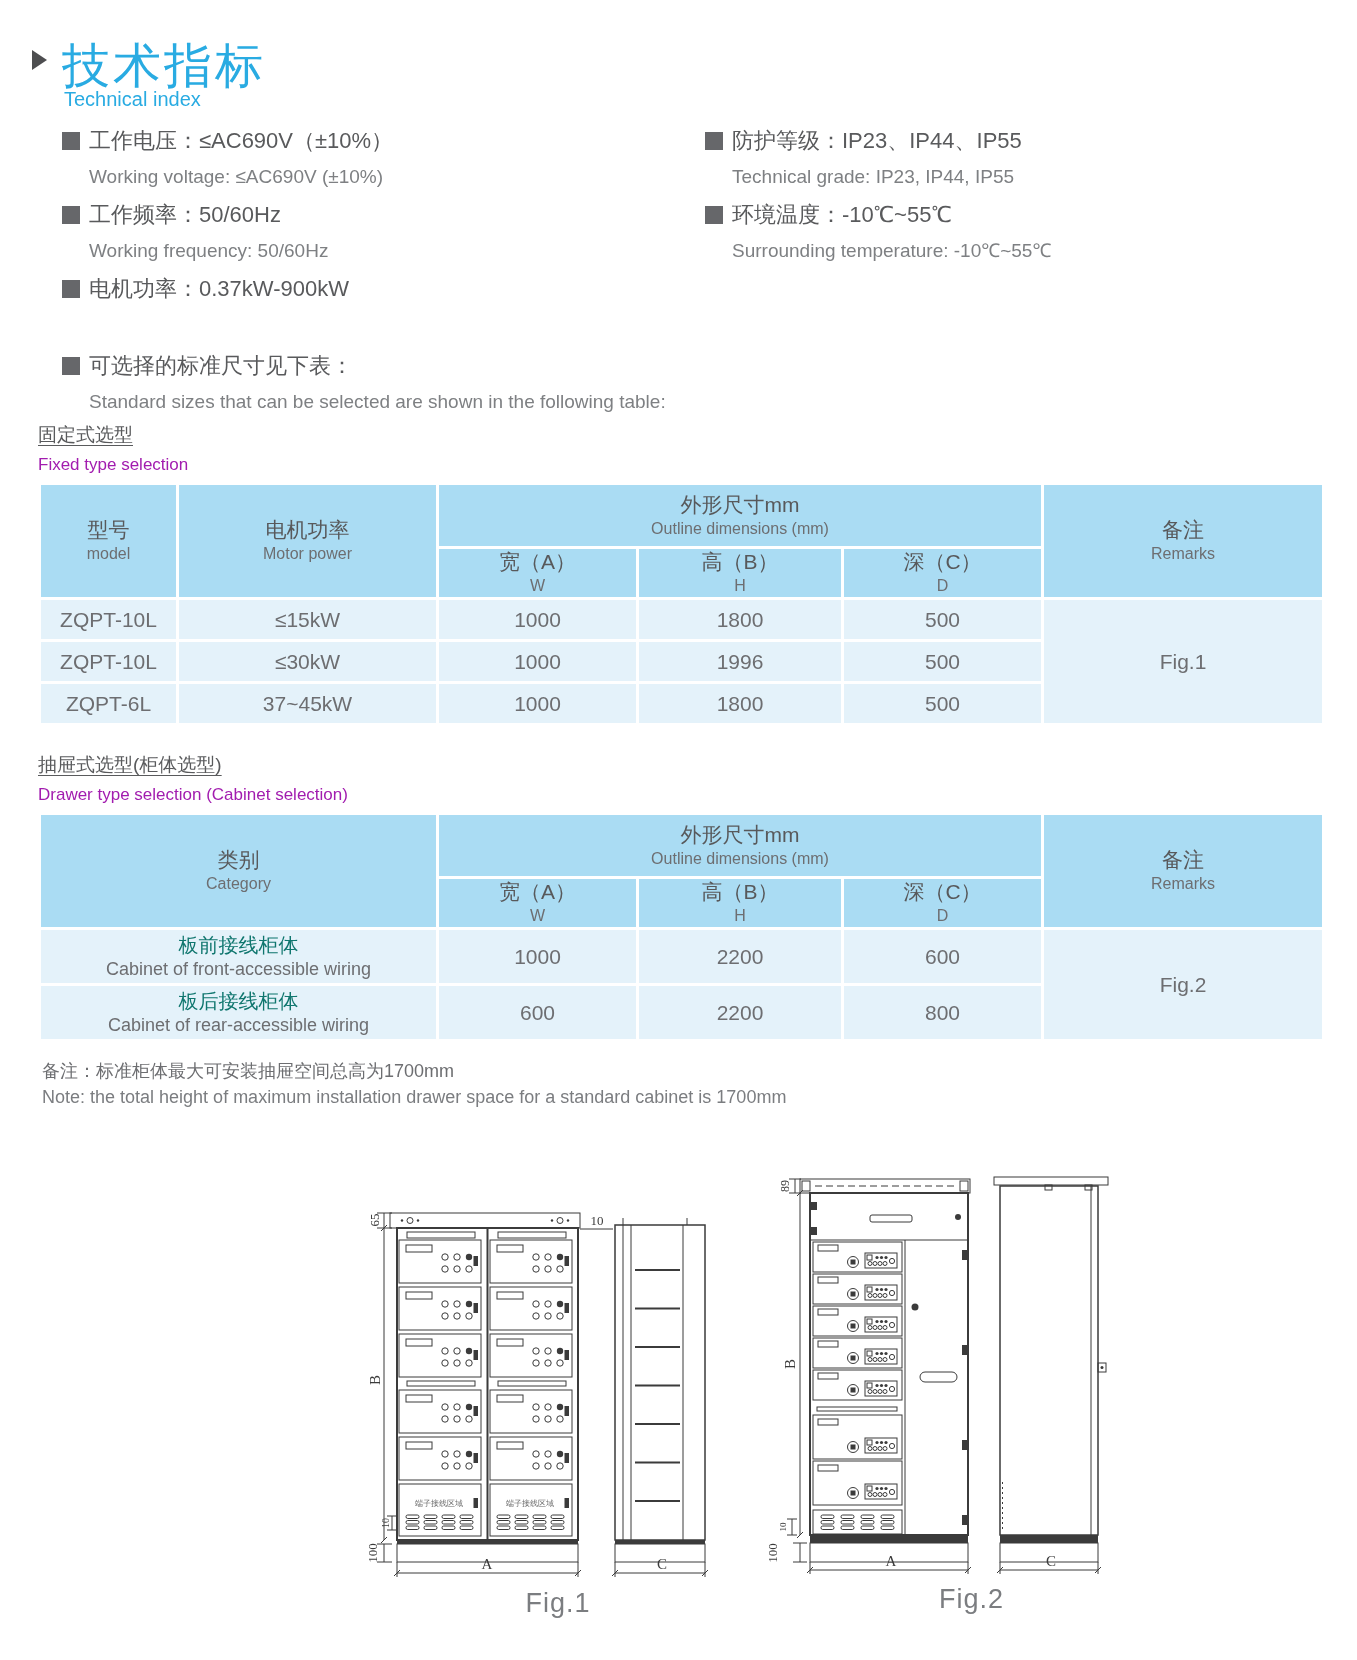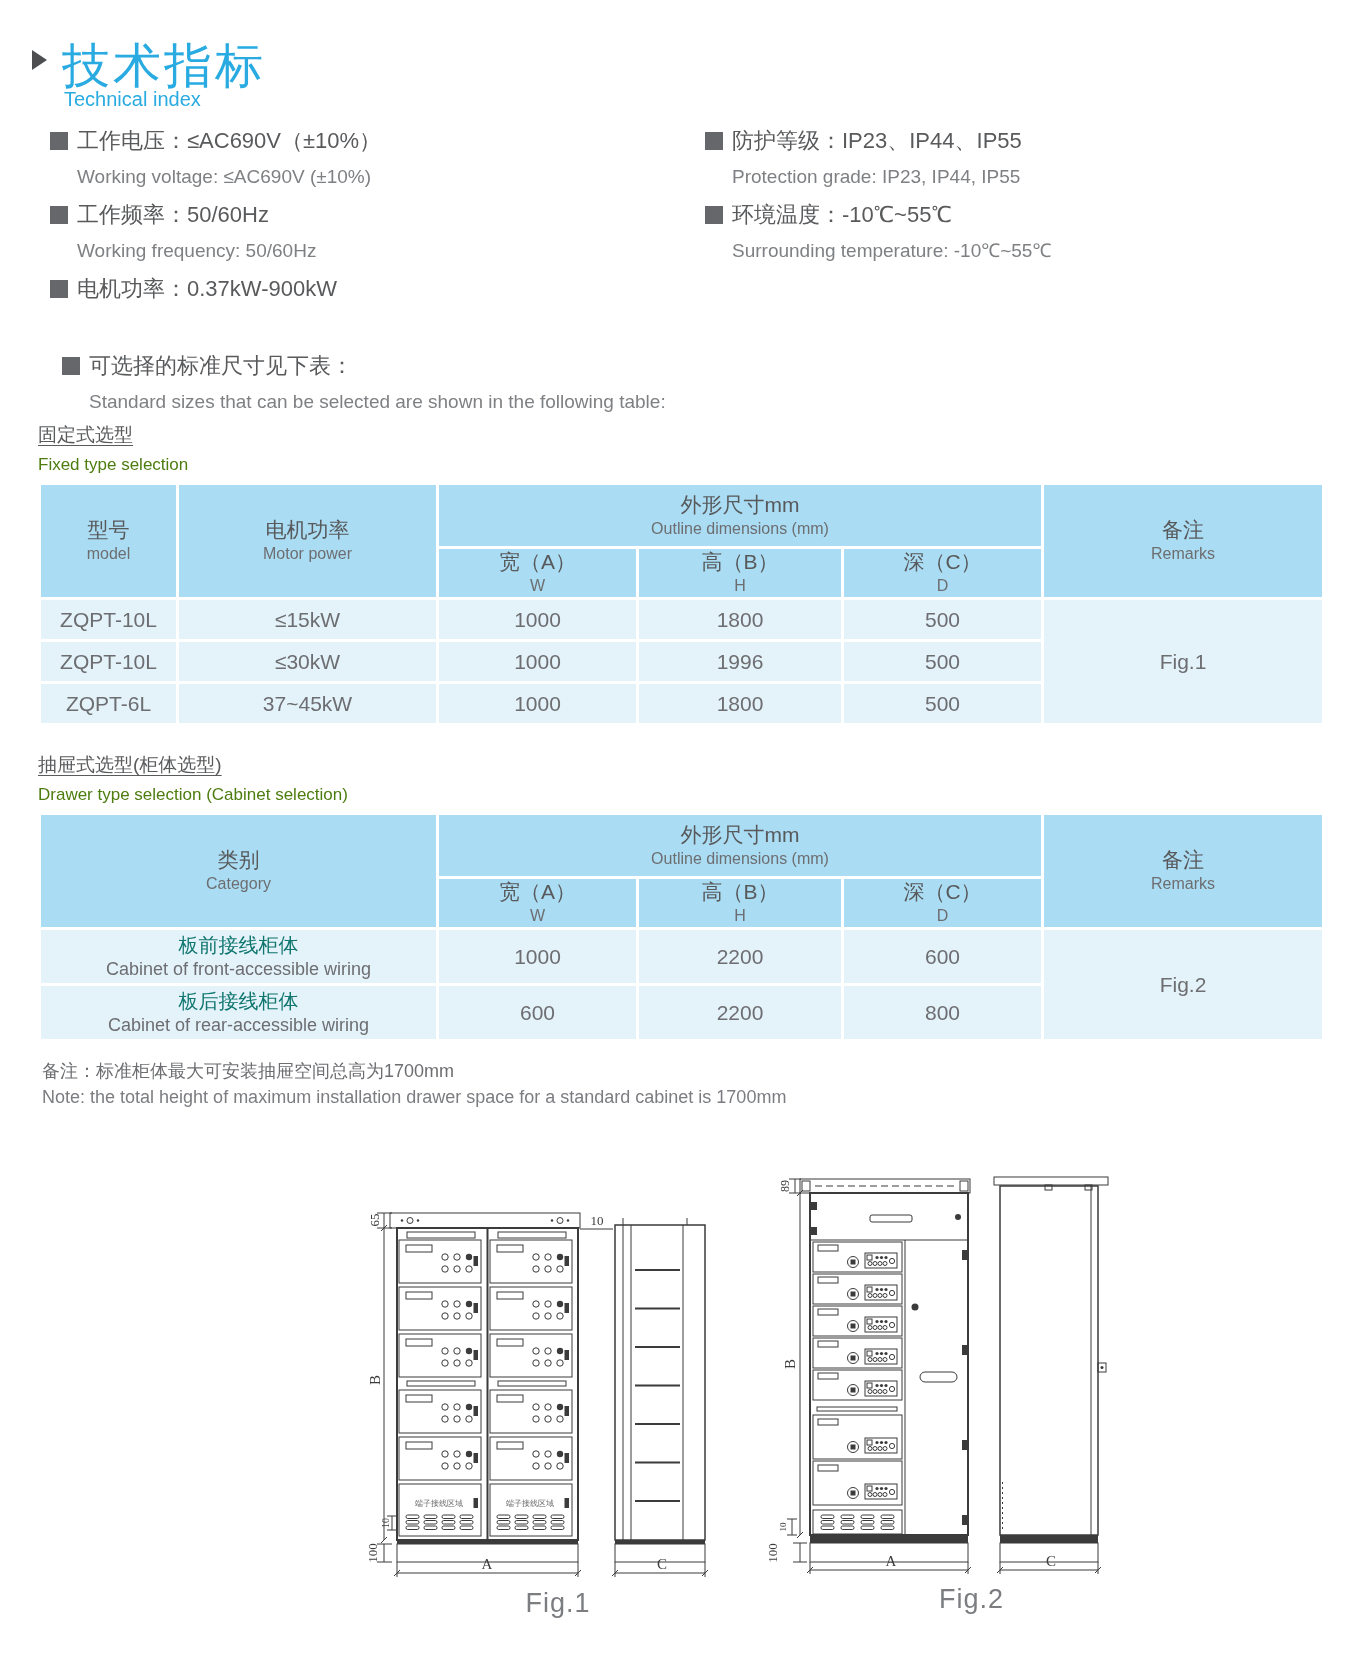--- a/index.html
+++ b/index.html
@@ -9,31 +9,31 @@
     font-family:"Liberation Sans", sans-serif; overflow:hidden; color:#595a5c;
   }
   
   .title-arrow {
     position:absolute; left:32px; top:50px; width:0; height:0;
     border-left:15px solid #4d4e50; border-top:10px solid transparent; border-bottom:10px solid transparent;
   }
   .title-cn { position:absolute; left:62px; top:34px; font-size:48px; letter-spacing:3px; color:#29abe2; font-weight:500; }
   .title-en { position:absolute; left:64px; top:88px; font-size:20px; color:#29abe2; }
   
-  .specs-left  { position:absolute; left:50px;  top:128px; width:620px; }
+  .specs-left  { position:absolute; left:62px;  top:128px; width:620px; }
   .specs-right { position:absolute; left:705px; top:128px; width:610px; }
   .spec-item { margin-bottom:14px; }
   .spec-cn { display:flex; align-items:flex-start; font-size:22px; line-height:26px; color:#595a5c; }
   .bullet { width:18px; height:18px; background:#66676a; margin:4px 9px 0 0; flex:none; }
   .spec-en { font-size:19px; line-height:22px; color:#7e8083; margin:12px 0 0 27px; }
   .spec4 { position:absolute; left:62px; top:353px; width:900px; }
   
   .section-label { position:absolute; left:38px; }
   .sec-cn { font-size:19px; color:#595a5c; text-decoration:underline; text-underline-offset:4px; }
-  .sec-en { font-size:17px; color:#4d7c0f; margin-top:7px; }
+  .sec-en { font-size:17px; color:#a21caf; margin-top:7px; }
   
   table.spec-table { position:absolute; left:38px; border-collapse:collapse; table-layout:fixed; width:1284px; }
   table.spec-table th, table.spec-table td {
     border:3px solid #fff; text-align:center; vertical-align:middle; font-weight:normal;
   }
   table.spec-table th { background:#aadcf3; }
   table.spec-table td { background:#e4f2fa; font-size:21px; color:#6d6e71; }
   .t1 thead tr.hrow1 th { height:64px; }
   .t1 thead tr.hrow2 th { height:48px; }
   .t1 tbody td { height:42px; }
@@ -88,21 +88,21 @@
         </div>
     </div>
   </div>
 
   <div class="specs-right">
     <div class="spec-item">
       <div class="spec-cn">
           <span class="bullet"></span>
           <span>防护等级：IP23、IP44、IP55</span>
         </div>
-      <div class="spec-en">Protection grade: IP23, IP44, IP55</div>
+      <div class="spec-en">Technical grade: IP23, IP44, IP55</div>
     </div>
     <div class="spec-item">
       <div class="spec-cn">
           <span class="bullet"></span>
           <span>环境温度：-10℃~55℃</span>
         </div>
       <div class="spec-en">Surrounding temperature: -10℃~55℃</div>
     </div>
   </div>
 

